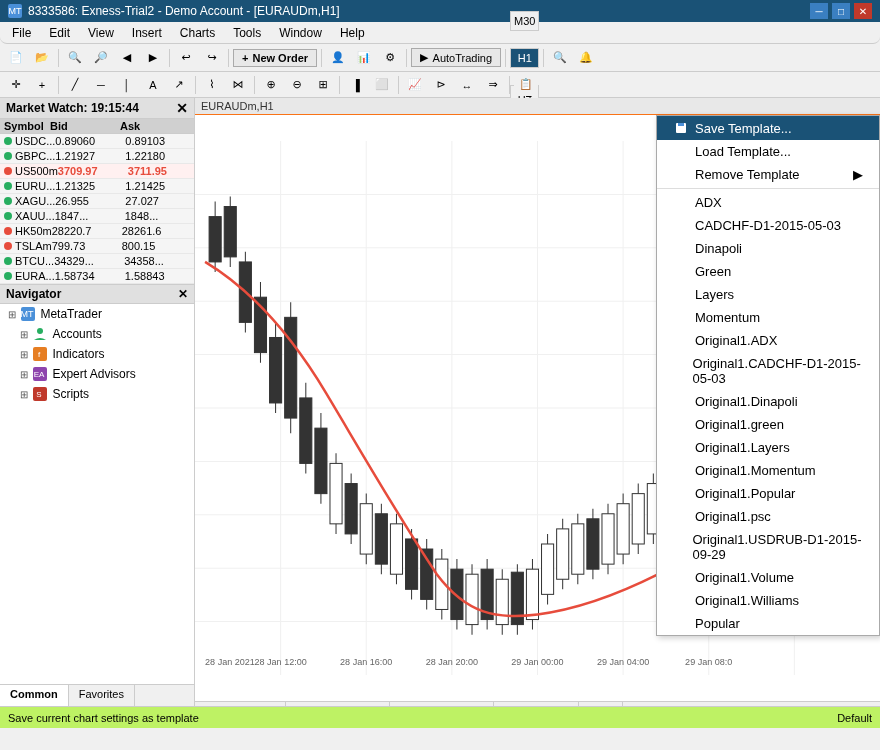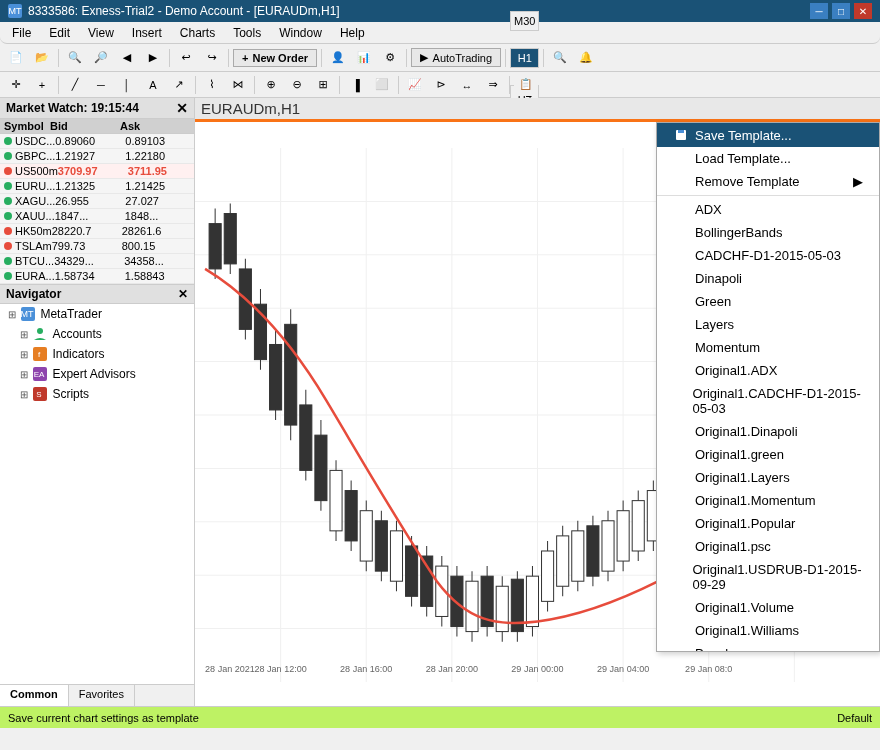--- a/index.html
+++ b/index.html
@@ -216,22 +216,22 @@
     
     .chart-area {
       flex: 1;
       background: white;
       position: relative;
       overflow: hidden;
     }
     .chart-header {
       background: #e8e8e8;
       padding: 2px 6px;
-      font-size: 15px;
-      border-bottom: 3px solid #f97316;
+      font-size: 11px;
+      border-bottom: 1px solid #f97316;
       color: #333;
     }
     .chart-canvas {
       width: 100%;
       height: calc(100% - 22px);
       position: relative;
       background: white;
     }
     svg.chart-svg {
       width: 100%;
@@ -702,24 +702,20 @@
           <span>Remove Template</span>
           <span class="arrow">▶</span>
         </div>
         <div class="dropdown-sep"></div>
         <div class="dropdown-item">
             <div style="width:16px;"></div>
             <span>ADX</span>
           </div>
         <div class="dropdown-item">
             <div style="width:16px;"></div>
-            <span>BollingerBands</span>
-          </div>
-        <div class="dropdown-item">
-            <div style="width:16px;"></div>
             <span>CADCHF-D1-2015-05-03</span>
           </div>
         <div class="dropdown-item">
             <div style="width:16px;"></div>
             <span>Dinapoli</span>
           </div>
         <div class="dropdown-item">
             <div style="width:16px;"></div>
             <span>Green</span>
           </div>

